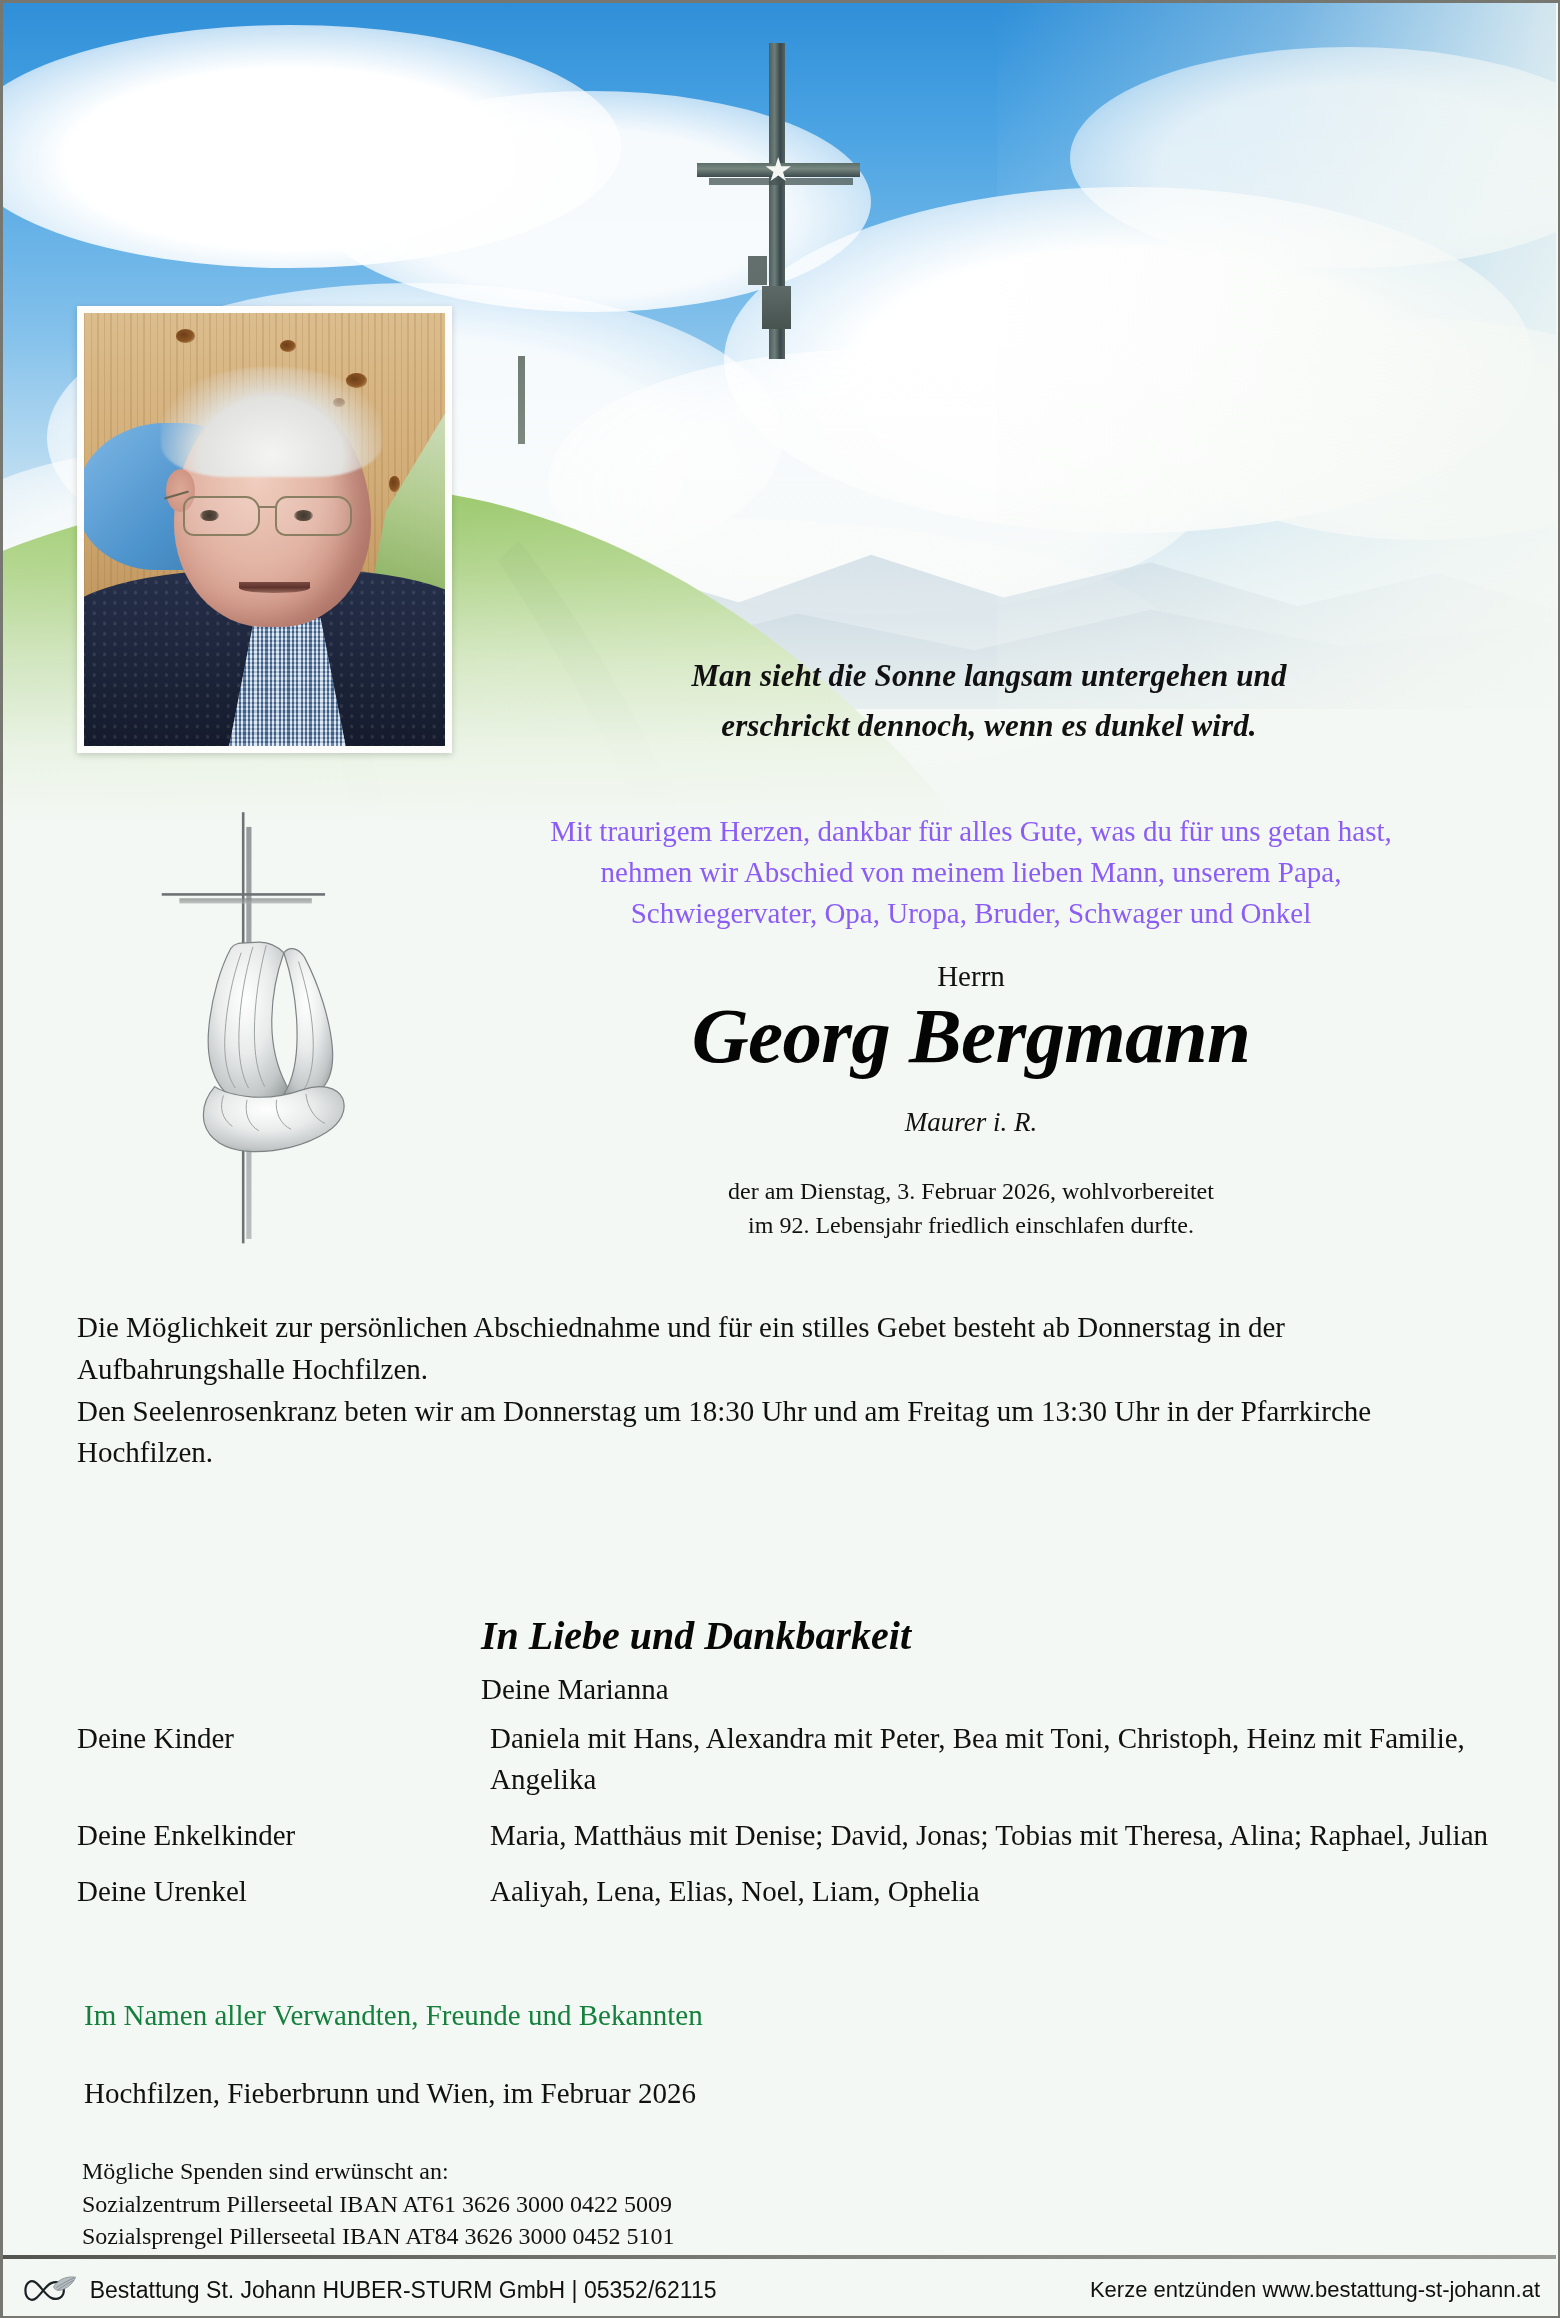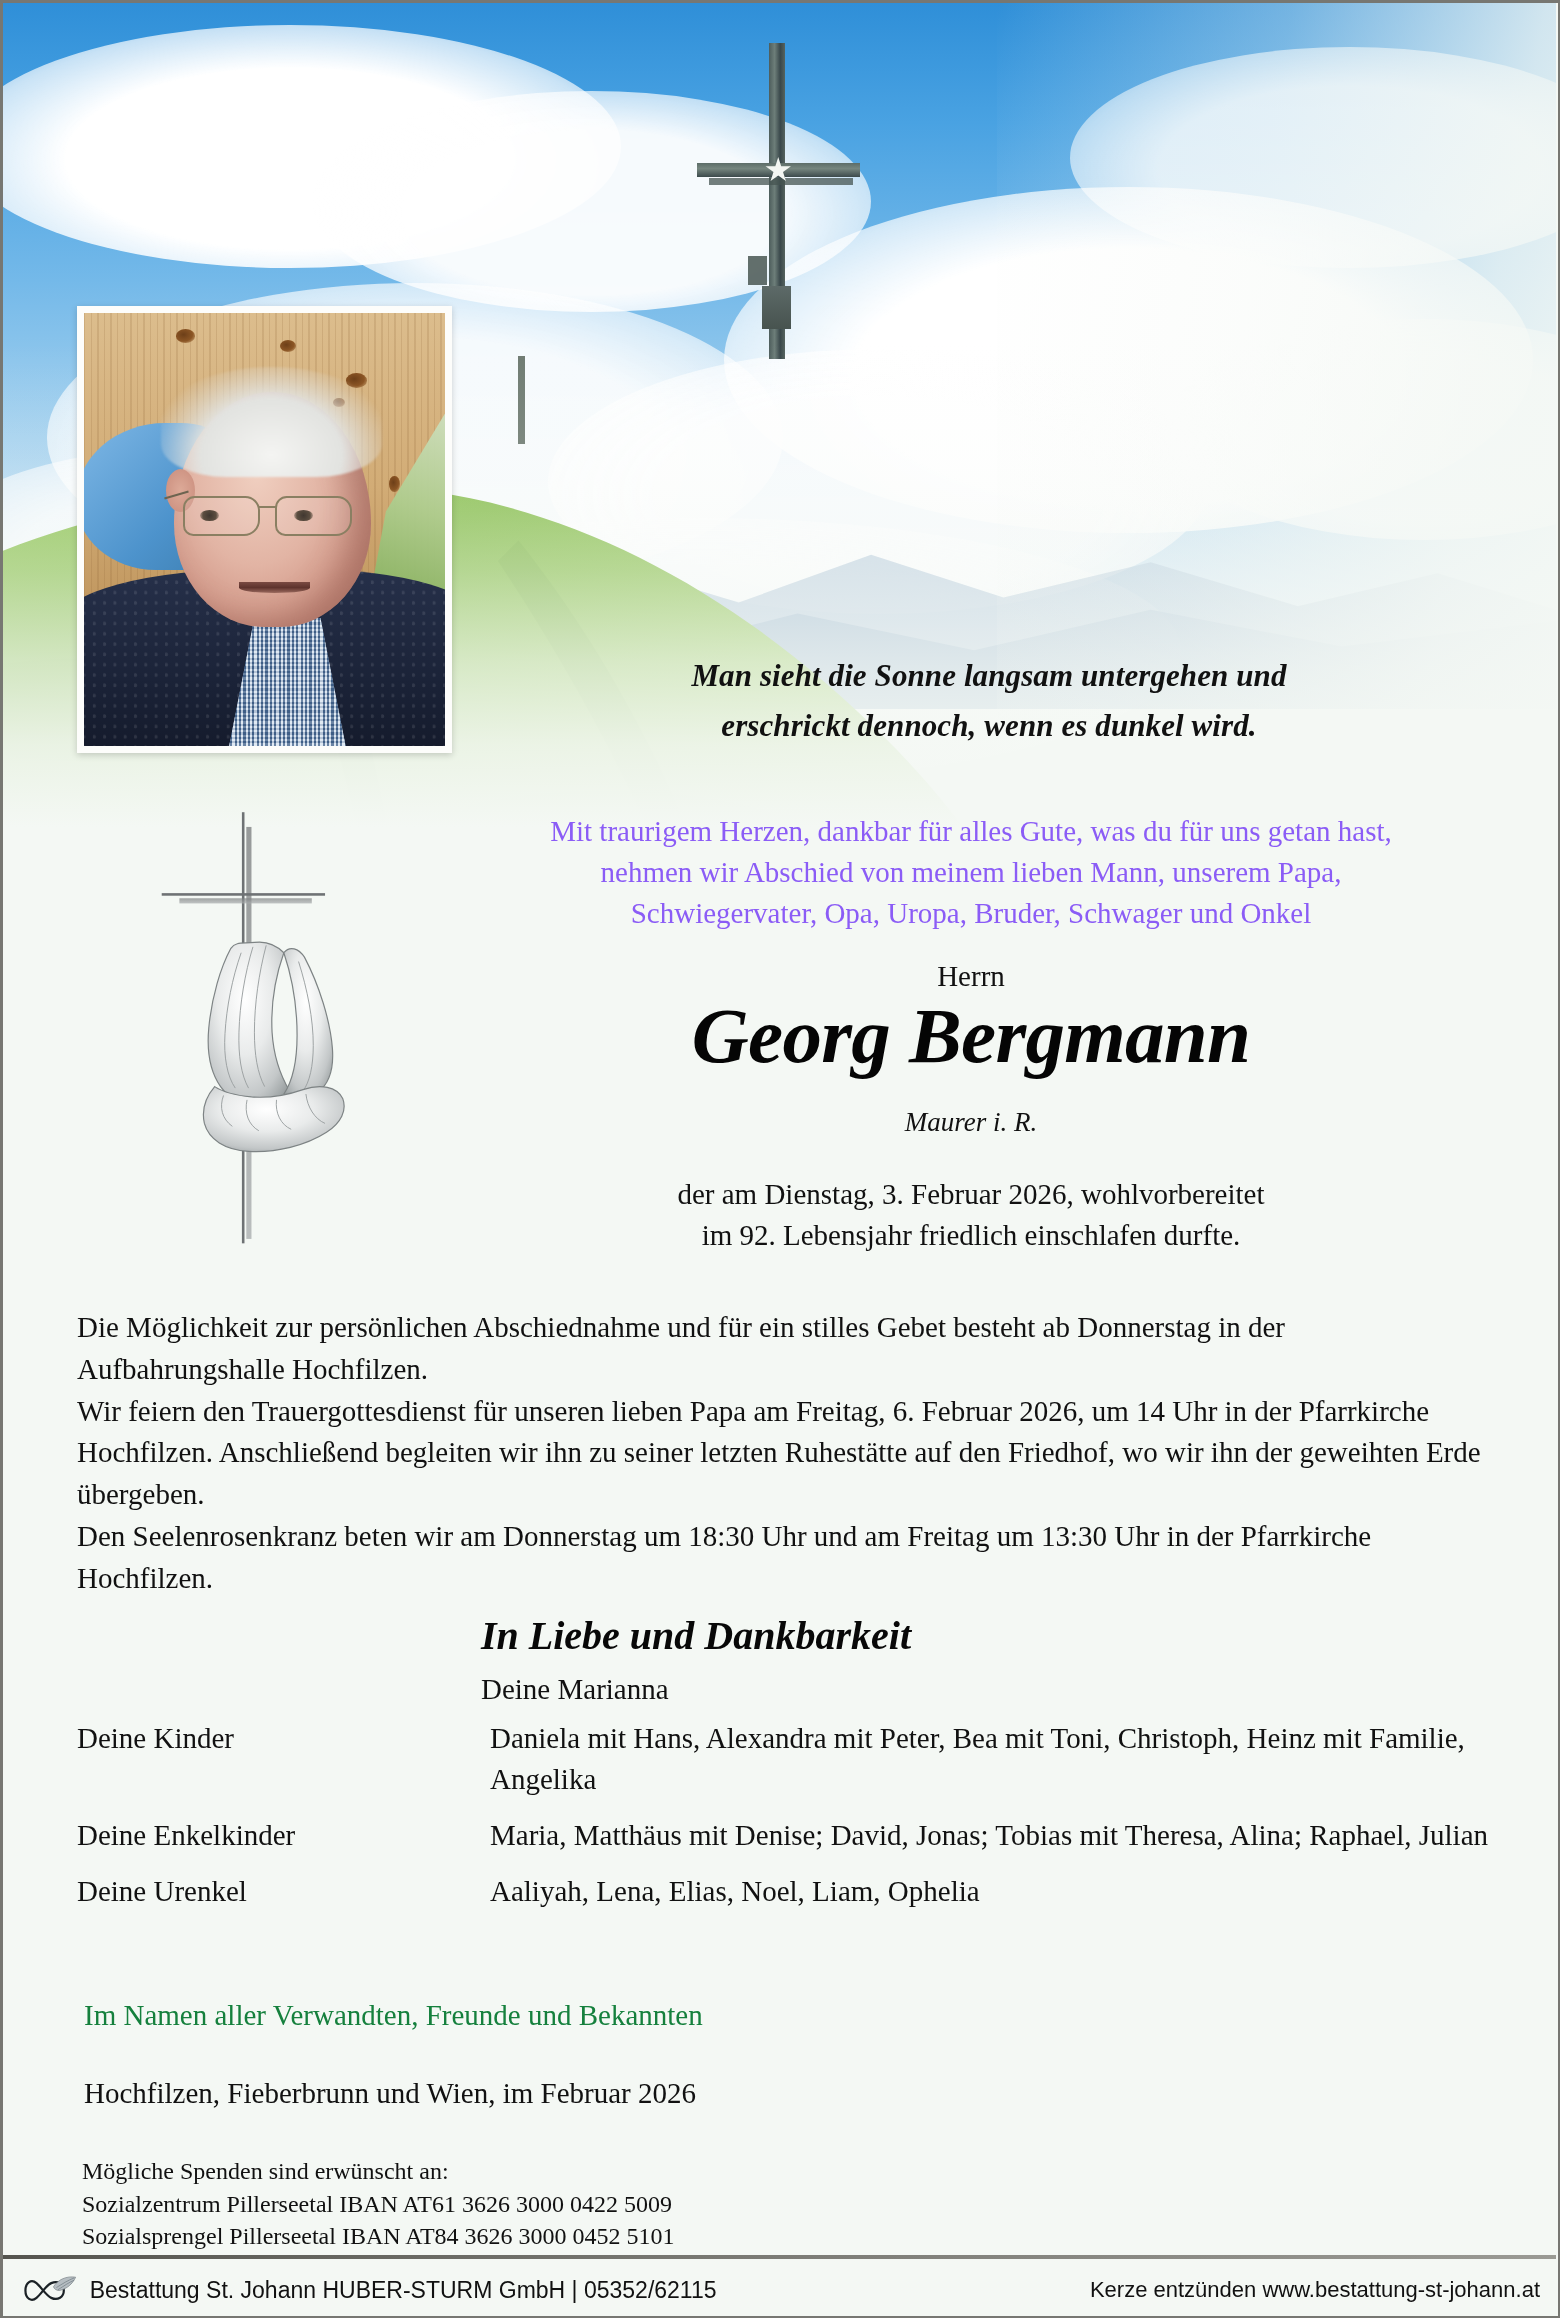--- a/index.html
+++ b/index.html
@@ -287,21 +287,21 @@
     font-size: 27px;
     font-style: italic;
     color: #111;
   }
 
   #death-info {
     position: absolute;
     left: 442px; top: 1171px;
     width: 1052px;
     text-align: center;
-    font-size: 29px;
+    font-size: 24px;
     line-height: 1.42;
     color: #111;
   }
 
   #arrangements {
     position: absolute;
     left: 74px; top: 1304px;
     width: 1413px;
     font-size: 29px;
     line-height: 1.44;
@@ -538,21 +538,20 @@
   <div id="deceased-name">Georg Bergmann</div>
   <div id="profession">Maurer i. R.</div>
 
   <div id="death-info">
     <div>der am Dienstag, 3. Februar 2026, wohlvorbereitet</div>
     <div>im 92. Lebensjahr friedlich einschlafen durfte.</div>
   </div>
 
   <div id="arrangements">
     <p>Die Möglichkeit zur persönlichen Abschiednahme und für ein stilles Gebet besteht ab Donnerstag in der Aufbahrungshalle Hochfilzen.</p>
-    <p>Wir feiern den Trauergottesdienst für unseren lieben Papa am Freitag, 6. Februar 2026, um 14 Uhr in der Pfarrkirche Hochfilzen. Anschließend begleiten wir ihn zu seiner letzten Ruhestätte auf den Friedhof, wo wir ihn der geweihten Erde übergeben.</p>
     <p>Den Seelenrosenkranz beten wir am Donnerstag um 18:30 Uhr und am Freitag um 13:30 Uhr in der Pfarrkirche Hochfilzen.</p>
   </div>
 
   <div id="love-heading">In Liebe und Dankbarkeit</div>
   <div id="widow">Deine Marianna</div>
 
   <div id="relatives">
     <div class="row">
       <div class="rel-label">Deine Kinder</div>
       <div class="rel-names">Daniela mit Hans, Alexandra mit Peter, Bea mit Toni, Christoph, Heinz mit Familie, Angelika</div>

